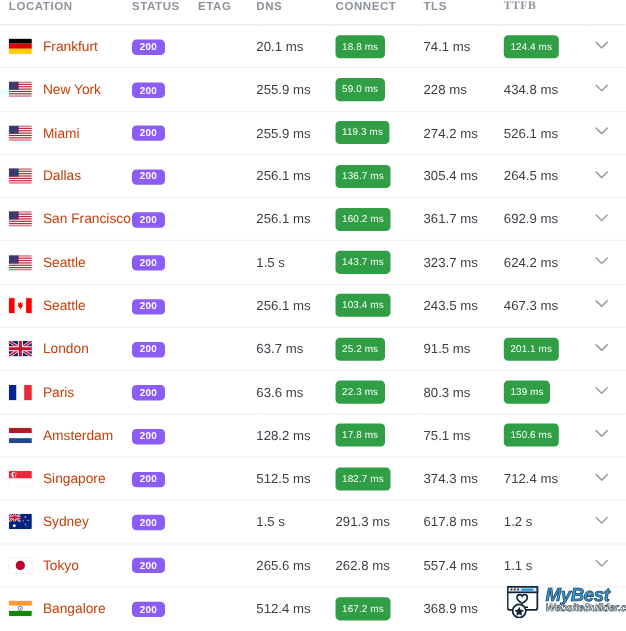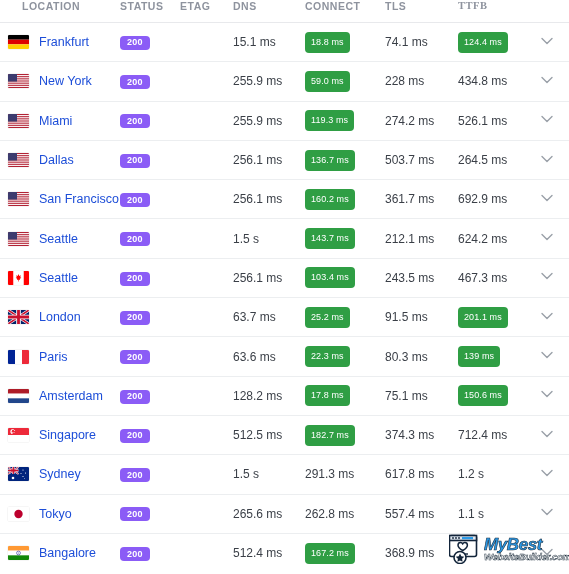--- a/index.html
+++ b/index.html
@@ -25,21 +25,21 @@
     text-align: left;
     font-size: 10.5px;
     letter-spacing: 0.5px;
     font-weight: 700;
     color: #8e939e;
     padding: 0 0 10px 0;
     vertical-align: top;
     border-bottom: 1px solid #e8e9ec;
     white-space: nowrap;
   }
-  thead th.c-location  { width: 120px; padding-left: 22px; }
+  thead th.c-location  { width: 120px; padding-left: 8px; }
   thead th.c-status    { width: 60px; }
   thead th.c-etag      { width: 53px; }
   thead th.c-dns       { width: 72px; }
   thead th.c-connect   { width: 80px; }
   thead th.c-tls       { width: 73px; }
   thead th.c-ttfb      { width: 80px; font-family: Liberation Serif, serif; }
   thead th.c-toggle    { width: 31px; }
 
   tbody tr { height: 39.3px; }
   tbody td {
@@ -55,21 +55,21 @@
   .loc-inner { display: flex; align-items: center; gap: 10px; }
   .flag {
     width: 21px;
     height: 14px;
     flex: 0 0 auto;
     border-radius: 1px;
     overflow: hidden;
     display: block;
     box-shadow: 0 0 0 0.5px rgba(0,0,0,0.07);
   }
-  .loc-name { font-size: 12.5px; color: #1d4ed8; }
+  .loc-name { font-size: 12.5px; color: #c2410c; }
 
   .status-badge {
     display: inline-block;
     background: #8b5cf6;
     color: #ffffff;
     font-size: 9px;
     font-weight: 700;
     letter-spacing: 0.3px;
     border-radius: 4px;
     padding: 2.5px 7px 2.5px 7px;
@@ -92,26 +92,26 @@
     display: inline-block;
     width: 18px;
     height: 18px;
     position: relative;
     cursor: pointer;
   }
   .chevron svg { display: block; }
 
   .watermark {
     position: absolute;
-    right: 16px;
+    right: 4px;
     bottom: 8px;
     width: 104px;
     height: 34px;
     display: flex;
-    align-items: center;
+    align-items: flex-start;
     gap: 3px;
   }
   .wm-icon {
     width: 32px; height: 30px; position: relative; flex: 0 0 auto;
   }
   .wm-text { display: flex; flex-direction: column; line-height: 1; }
   .wm-top {
     font-size: 17px; font-weight: 700; font-style: italic;
     color: #2b9ae8; letter-spacing: -0.4px;
     -webkit-text-stroke: 0.6px #1b2b3a;
@@ -147,21 +147,21 @@
               <span class="flag"><svg viewBox="0 0 21 14" width="21" height="14">
                   <rect width="21" height="4.67" fill="#000"></rect>
                   <rect y="4.67" width="21" height="4.66" fill="#DD0000"></rect>
                   <rect y="9.33" width="21" height="4.67" fill="#FFCE00"></rect>
                 </svg></span>
               <span class="loc-name">Frankfurt</span>
             </span>
           </td>
           <td><span class="status-badge">200</span></td>
           <td><span class="metric"></span></td>
-          <td><span class="metric">15.1 ms</span></td>
+          <td><span class="metric">20.1 ms</span></td>
           <td><span class="metric-badge">18.8 ms</span></td>
           <td><span class="metric">74.1 ms</span></td>
           <td><span class="metric-badge">124.4 ms</span></td>
           <td class="chev-cell"><span class="chevron"><svg width="18" height="18" viewBox="0 0 18 18">
                 <path d="M4 6.5L9 11.5L14 6.5" fill="none" stroke="#9aa0a8" stroke-width="1.4" stroke-linecap="round" stroke-linejoin="round"></path>
               </svg></span></td>
         </tr>
         <tr>
           <td class="loc-cell">
             <span class="loc-inner">
@@ -236,21 +236,21 @@
                   </g>
                   <rect width="9" height="7.54" fill="#3C3B6E"></rect>
                 </svg></span>
               <span class="loc-name">Dallas</span>
             </span>
           </td>
           <td><span class="status-badge">200</span></td>
           <td><span class="metric"></span></td>
           <td><span class="metric">256.1 ms</span></td>
           <td><span class="metric-badge">136.7 ms</span></td>
-          <td><span class="metric">503.7 ms</span></td>
+          <td><span class="metric">305.4 ms</span></td>
           <td><span class="metric">264.5 ms</span></td>
           <td class="chev-cell"><span class="chevron"><svg width="18" height="18" viewBox="0 0 18 18">
                 <path d="M4 6.5L9 11.5L14 6.5" fill="none" stroke="#9aa0a8" stroke-width="1.4" stroke-linecap="round" stroke-linejoin="round"></path>
               </svg></span></td>
         </tr>
         <tr>
           <td class="loc-cell">
             <span class="loc-inner">
               <span class="flag"><svg viewBox="0 0 21 14" width="21" height="14">
                   <rect width="21" height="14" fill="#fff"></rect>
@@ -294,21 +294,21 @@
                   </g>
                   <rect width="9" height="7.54" fill="#3C3B6E"></rect>
                 </svg></span>
               <span class="loc-name">Seattle</span>
             </span>
           </td>
           <td><span class="status-badge">200</span></td>
           <td><span class="metric"></span></td>
           <td><span class="metric">1.5 s</span></td>
           <td><span class="metric-badge">143.7 ms</span></td>
-          <td><span class="metric">212.1 ms</span></td>
+          <td><span class="metric">323.7 ms</span></td>
           <td><span class="metric">624.2 ms</span></td>
           <td class="chev-cell"><span class="chevron"><svg width="18" height="18" viewBox="0 0 18 18">
                 <path d="M4 6.5L9 11.5L14 6.5" fill="none" stroke="#9aa0a8" stroke-width="1.4" stroke-linecap="round" stroke-linejoin="round"></path>
               </svg></span></td>
         </tr>
         <tr>
           <td class="loc-cell">
             <span class="loc-inner">
               <span class="flag"><svg viewBox="0 0 21 14" width="21" height="14">
                   <rect width="21" height="14" fill="#fff"></rect>

